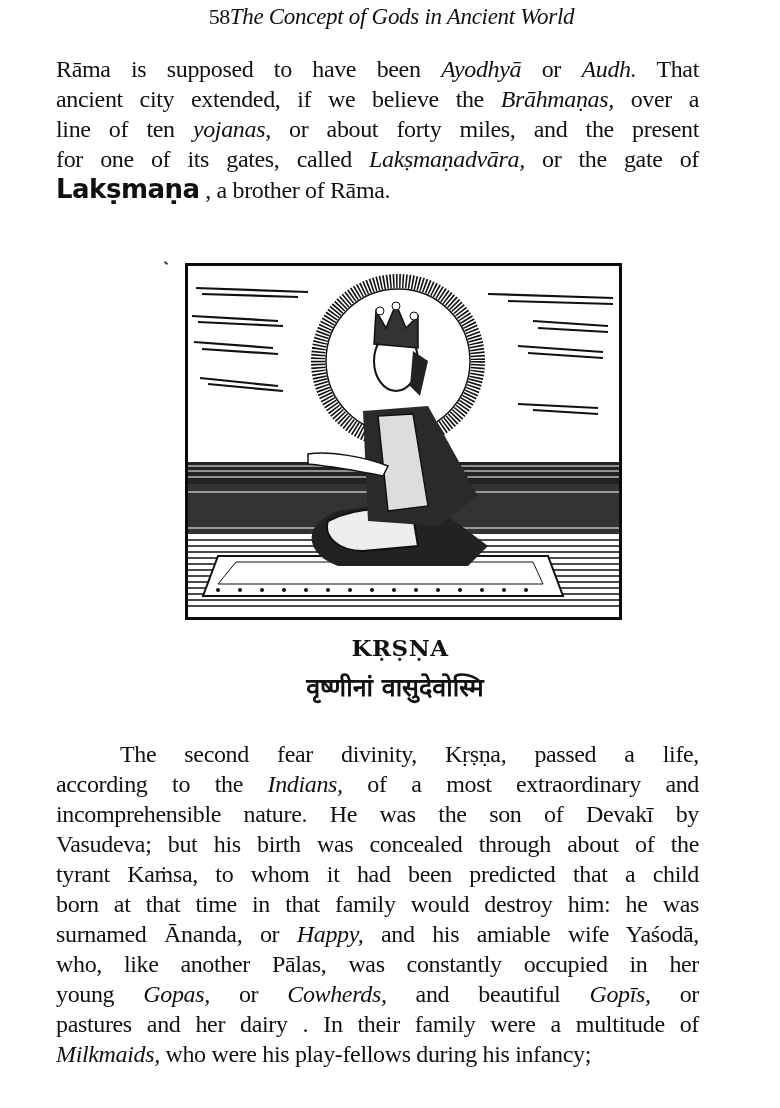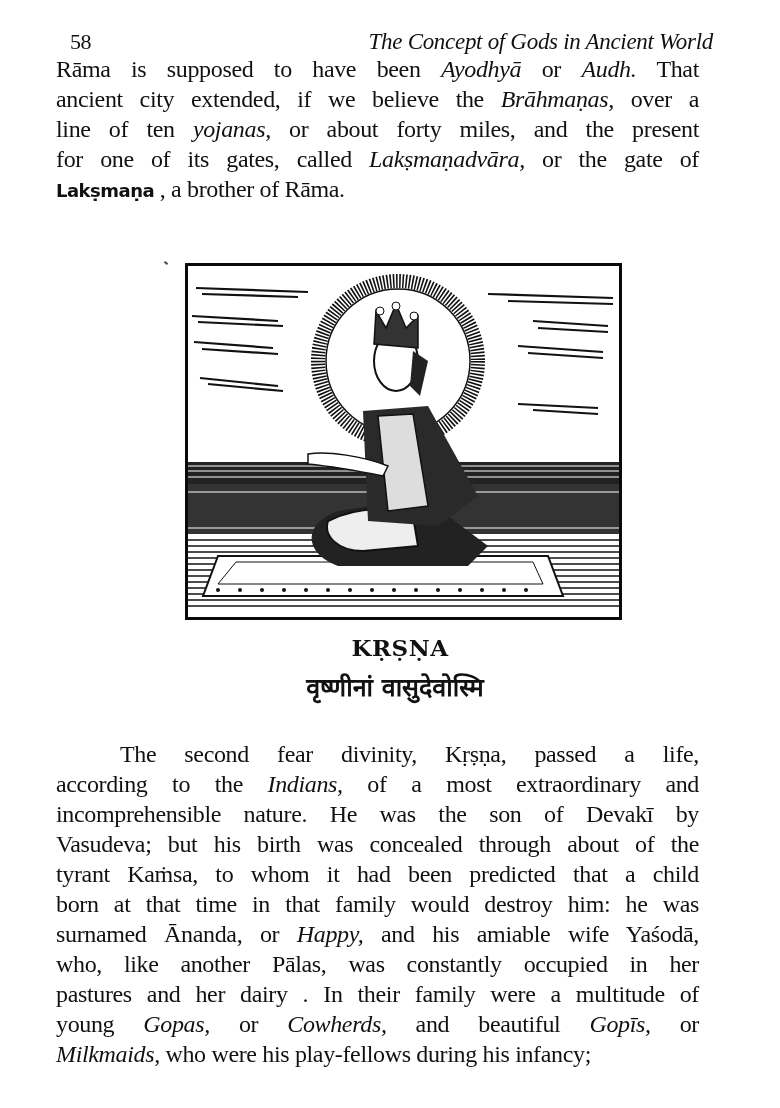--- a/index.html
+++ b/index.html
@@ -1,30 +1,30 @@
 <!DOCTYPE html>
 <html><head>
 <meta charset="utf-8">
 <style>
   html, body { margin: 0; padding: 0; background: #ffffff; }
   body { width: 780px; height: 1108px; position: relative; overflow: hidden;
          font-family: "Liberation Serif", "DejaVu Serif", serif; color: #111; }
   .header { position: absolute; top: 4px; left: 70px; width: 643px; height: 30px;
-            display: flex; justify-content: space-between; align-items: baseline; }
+            display: flex; justify-content: center; align-items: baseline; }
   .page-num { font-size: 22px; letter-spacing: -0.5px; }
-  .running-title { font-size: 23px; font-style: italic; letter-spacing: -0.3px; margin-top: 25px; }
+  .running-title { font-size: 23px; font-style: italic; letter-spacing: -0.3px; }
   .para { position: absolute; left: 56px; width: 643px; font-size: 24px; line-height: 30px;
           letter-spacing: -0.35px; }
   .para .line { display: block; white-space: nowrap; text-align: justify; text-align-last: justify; height: 30px; }
   .para .line.last { text-align-last: left; }
   .para1 { top: 54px; }
   .para2 { top: 739px; }
   .indent { padding-left: 64px; }
   em, i { font-style: italic; }
-  .bold-sans { font-family: "DejaVu Sans", sans-serif; font-weight: bold; font-size: 18px; letter-spacing: -0.5px; margin-top: 36px; }
+  .bold-sans { font-family: "DejaVu Sans", sans-serif; font-weight: bold; font-size: 26px; letter-spacing: -0.5px; margin-top: 36px; }
   .figure { position: absolute; left: 185px; top: 263px; width: 437px; height: 357px;
             border: 3px solid #0a0a0a; box-sizing: border-box; background: #fff; overflow: hidden; }
   .figure svg { display: block; }
   .stray-mark { position: absolute; left: 164px; top: 262px; width: 4px; height: 2px; background: #444; transform: rotate(40deg); }
   .caption-title { position: absolute; top: 634px; left: 0; width: 800px; text-align: center;
                    font-family: "DejaVu Serif", serif; font-size: 23px; font-weight: bold; letter-spacing: 0.5px; }
   .caption-sanskrit { position: absolute; top: 669px; left: 0; width: 790px; text-align: center;
                       font-family: "DejaVu Sans", sans-serif; font-size: 25px; font-weight: bold; }
 </style>
 </head>
@@ -144,16 +144,16 @@
 
 <div class="para para2">
     <span class="line indent">The second fear divinity, Kṛṣṇa, passed a life,</span>
     <span class="line">according to the <em>Indians,</em> of a most extraordinary and</span>
     <span class="line">incomprehensible nature. He was the son of Devakī by</span>
     <span class="line">Vasudeva; but his birth was concealed through about of the</span>
     <span class="line">tyrant Kaṁsa, to whom it had been predicted that a child</span>
     <span class="line">born at that time in that family would destroy him: he was</span>
     <span class="line">surnamed Ānanda, or <em>Happy,</em> and his amiable wife Yaśodā,</span>
     <span class="line">who, like another Pālas, was constantly occupied in her</span>
+    <span class="line">young <em>Gopas,</em> or <em>Cowherds,</em> and beautiful <em>Gopīs,</em> or</span>
     <span class="line">pastures and her dairy . In their family were a multitude of</span>
-    <span class="line">young <em>Gopas,</em> or <em>Cowherds,</em> and beautiful <em>Gopīs,</em> or</span>
     <span class="line last"><em>Milkmaids,</em> who were his play-fellows during his infancy;</span>
   </div>
 
 </body></html>

